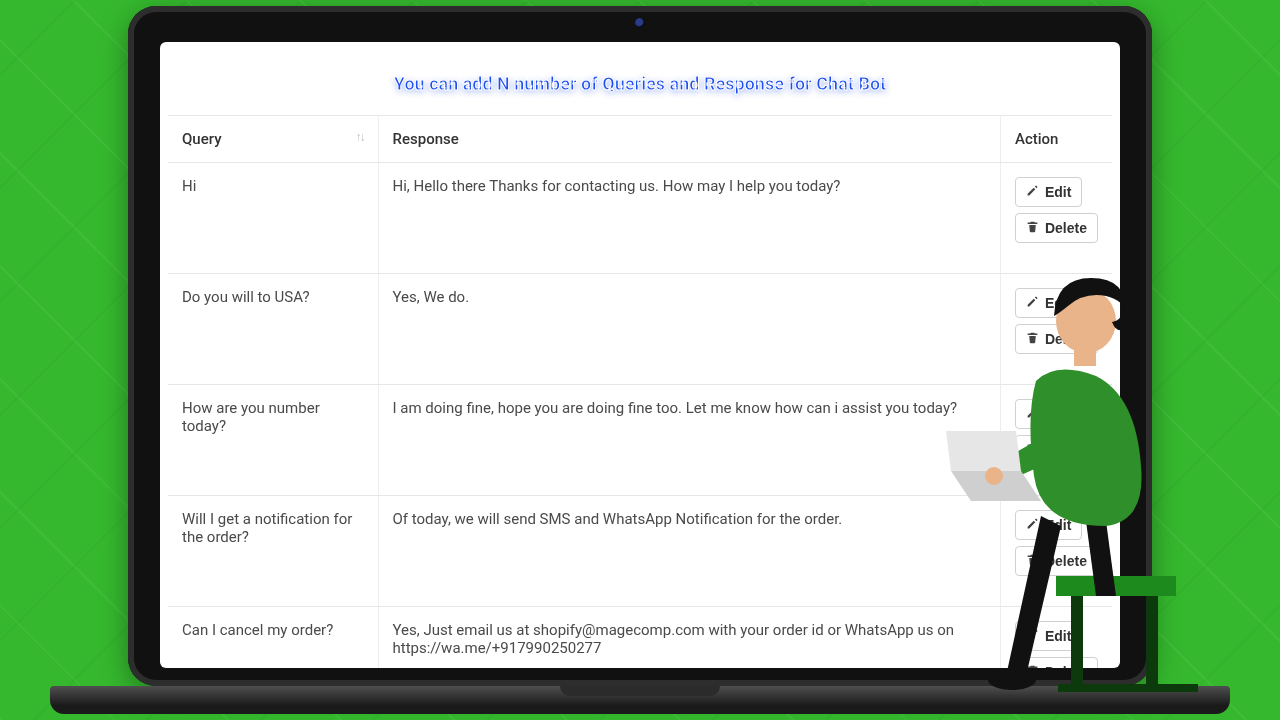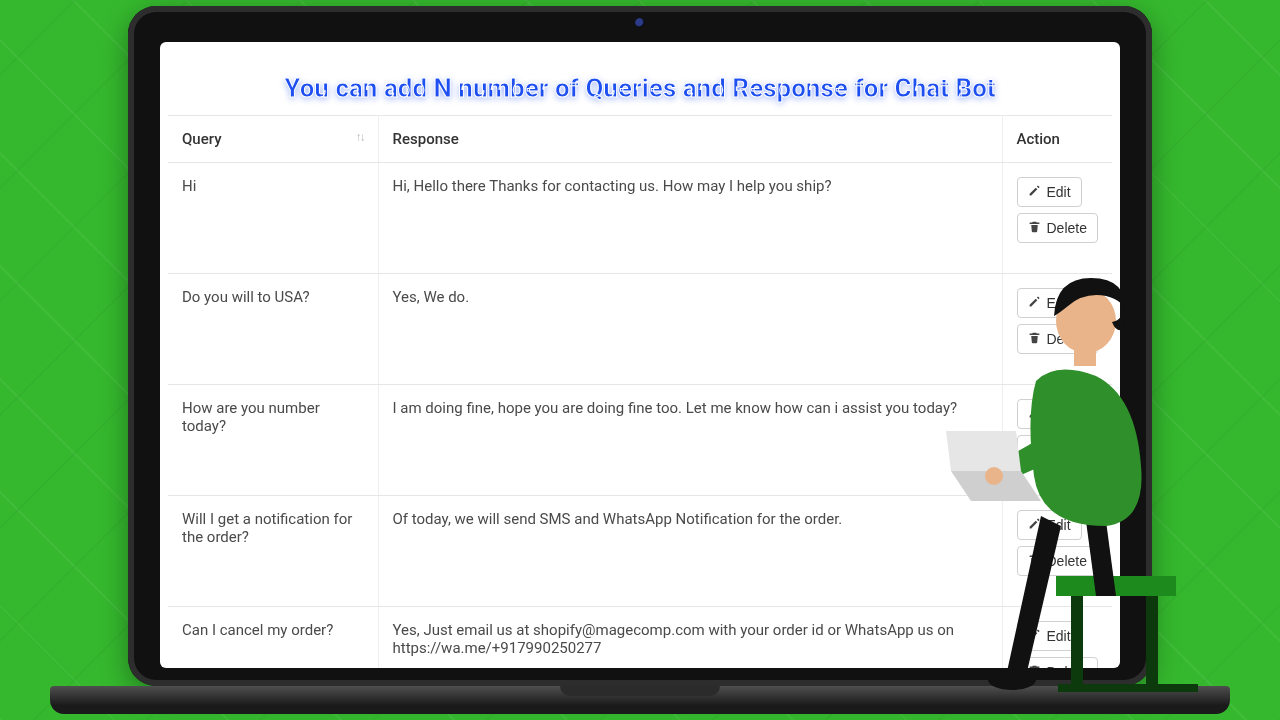--- a/index.html
+++ b/index.html
@@ -50,21 +50,21 @@
     background:#fff;
     border-radius:6px;
     overflow:hidden;
   }
 
   
   .banner-title{
     position:absolute;
     top:30px; left:0; right:0;
     text-align:center;
-    font-size:26px;
+    font-size:18px;
     font-weight:800;
     line-height:1.3;
     color:#1e4ff0;
     -webkit-text-stroke:1px #fff;
     text-shadow:0 2px 6px rgba(30,79,240,.45), 0 0 2px #fff;
     pointer-events:none;
     z-index:5;
   }
 
   
@@ -107,20 +107,21 @@
   table.qr col.c-action{width:110px;}
 
   .btn{
     display:flex; align-items:center; gap:6px;
     border:1px solid #d0d0d0; border-radius:4px;
     background:#fff; color:#333;
     padding:6px 10px;
     font-size:14px;
     cursor:pointer;
     margin-bottom:6px;
+    font-weight:bold;
   }
   .btn:last-child{margin-bottom:16px;}
   .btn svg{width:13px;height:13px;fill:#444;}
 
   
   table.qr th:not(:last-child),
   table.qr td:not(:last-child){
     border-right:1px solid #eee;
   }
 
@@ -158,21 +159,21 @@
             <span>Query</span>
             <span class="sort">↑↓</span>
           </th>
           <th>Response</th>
           <th>Action</th>
         </tr>
       </thead>
       <tbody id="rows">
           <tr>
             <td>Hi</td>
-            <td>Hi, Hello there Thanks for contacting us. How may I help you ship?</td>
+            <td>Hi, Hello there Thanks for contacting us. How may I help you today?</td>
             <td>
               <button class="btn">
                 <span><svg viewBox="0 0 16 16">
                     <path d="M12.3 1.7l2 2-1.4 1.4-2-2 1.4-1.4zM2 12l7.5-7.5 2 2L4 14H2v-2z"></path>
                   </svg></span>
                 <span>Edit</span>
               </button>
               <button class="btn">
                 <span><svg viewBox="0 0 16 16">
                     <path d="M6 2h4l1 1h3v2H2V3h3l1-1zm-2 4h8l-.7 8.2c-.05.6-.55 1-1.15 1H5.85c-.6 0-1.1-.4-1.15-1L4 6z"></path>

